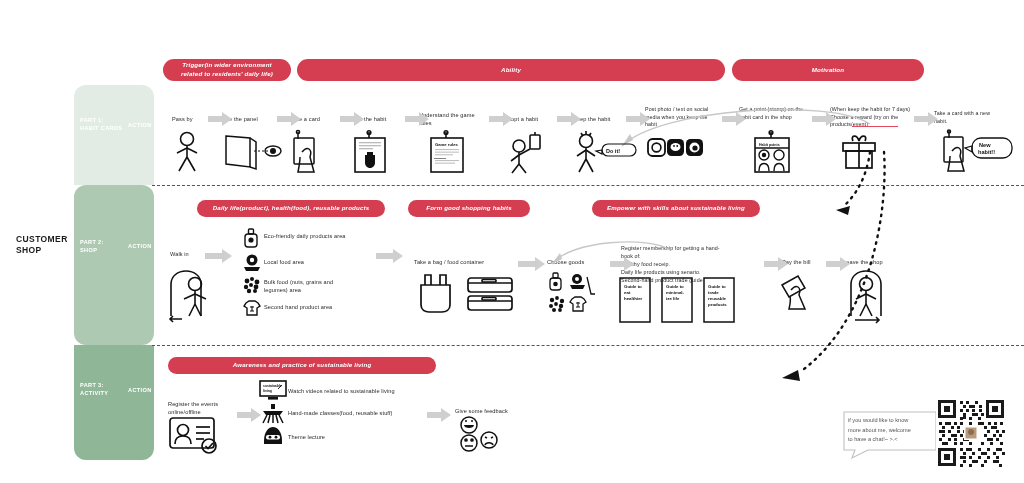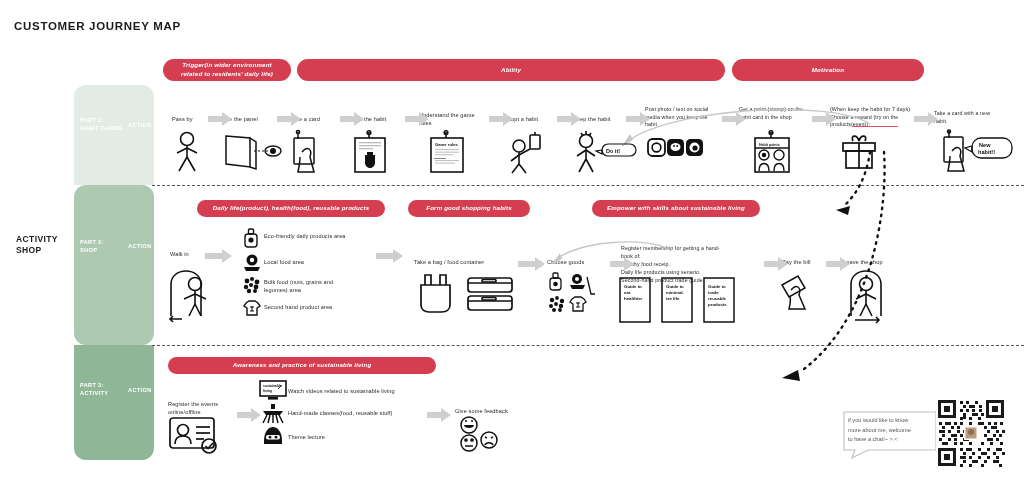--- a/index.html
+++ b/index.html
@@ -76,24 +76,23 @@
 
   .qr-bubble {
     font-size: 5.6px; color: #555; line-height: 1.7;
   }
 </style>
 </head>
 <body>
 
 <div id="canvas">
 
-  <div class="abs title">CUSTOMER JOURNEY MAP</div>
 
   <div class="abs group-label">
-    <span>ACTIVITY SHOP</span>
+    <span>CUSTOMER SHOP</span>
   </div>
 
   <div class="abs lane-block lane-1"></div>
   <div class="abs lane-block lane-2"></div>
   <div class="abs lane-block lane-3"></div>
 
   <div class="abs lane-txt lane-part" style="top:116px;">
     <div>PART 1:</div>
     <div>HABIT CARDS</div>
   </div>

